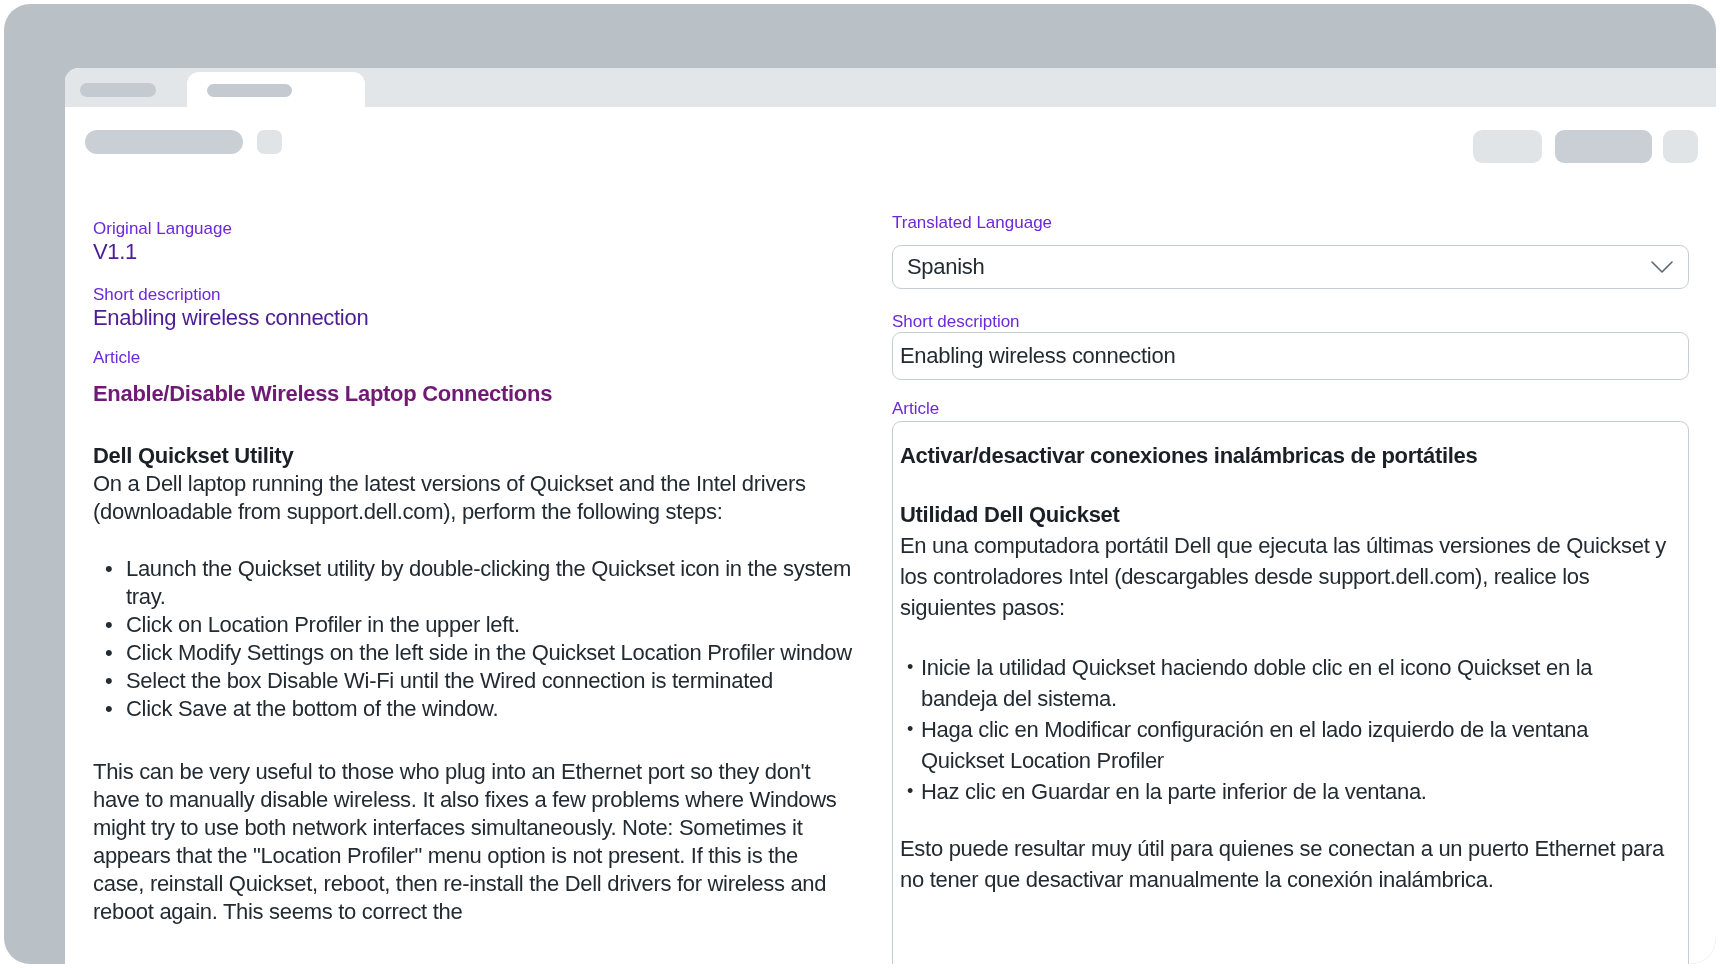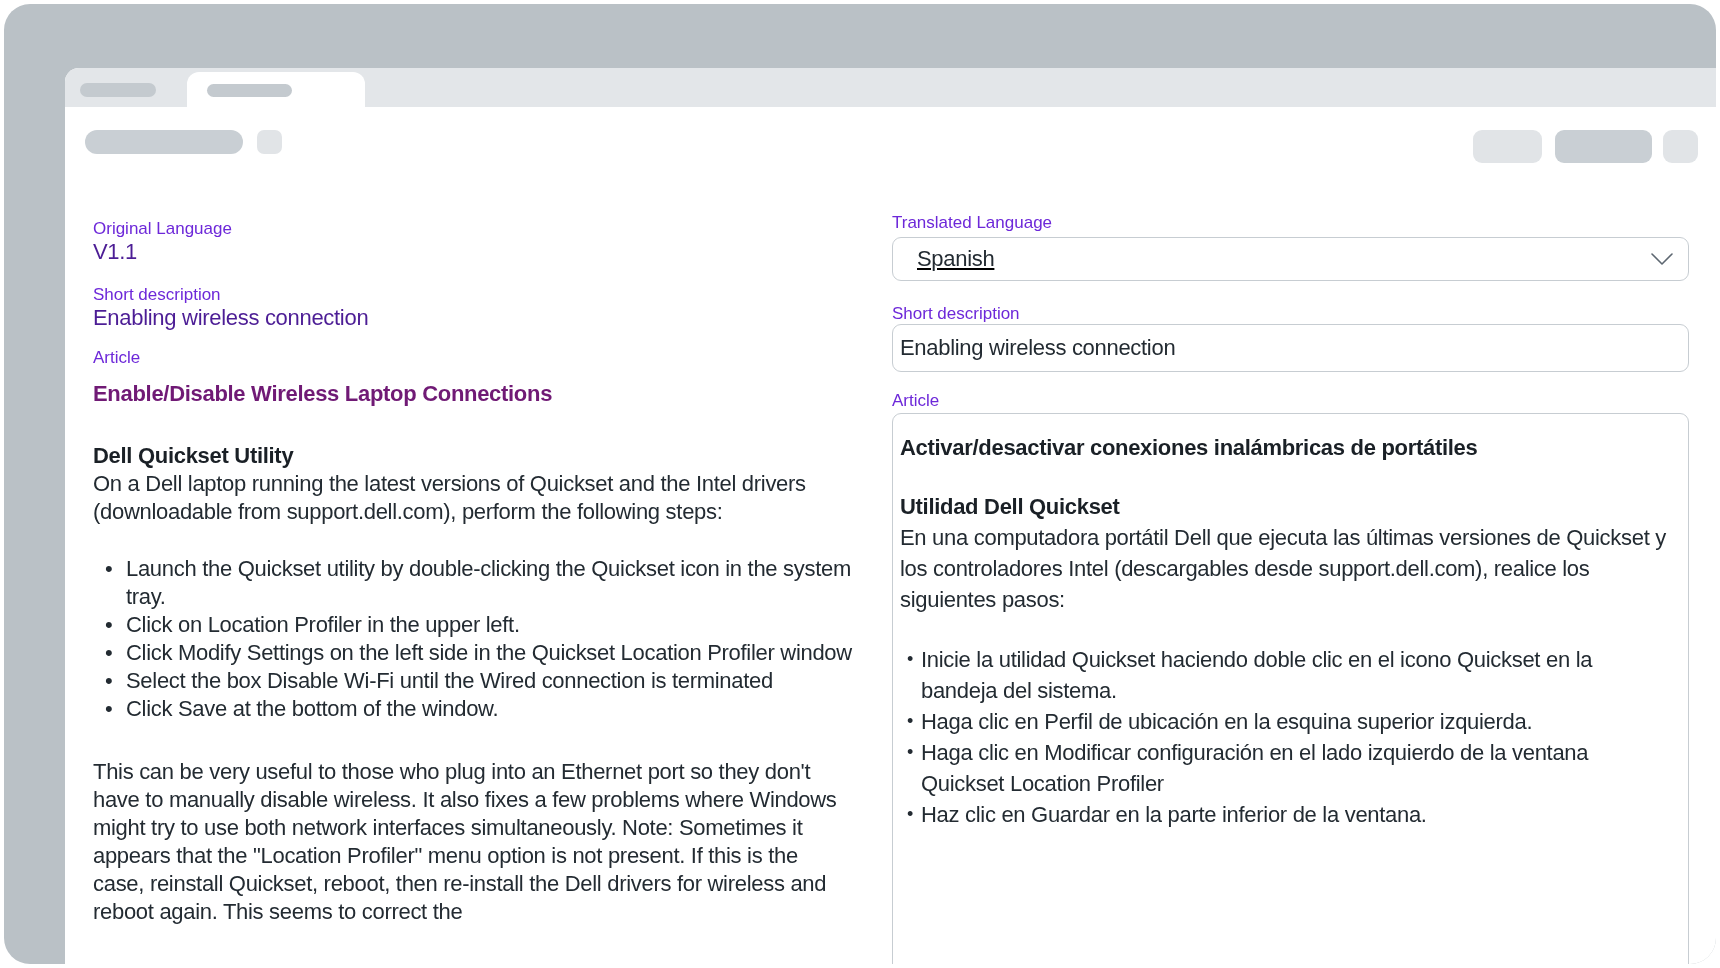--- a/index.html
+++ b/index.html
@@ -41,23 +41,23 @@
   .article-body .hd { font-weight:700; color:#1a2026; }
   .art-title { margin-top:12px; font-size:22px; line-height:28px; font-weight:700;
                color:#701a75; letter-spacing:-0.3px; }
   .blk2 { margin-top:34px; }
   ul.plain { list-style:none; margin-top:29px; }
   ul.plain li { position:relative; padding-left:33px; }
   ul.plain li::before { content:"•"; position:absolute; left:12px; top:0; }
   .outro { margin-top:35px; }
 
   
-  .select-box { position:relative; margin-top:4px; height:44px; background:#fff;
+  .select-box { position:relative; margin-top:12px; height:44px; background:#fff;
                 border:1px solid #c7cdd2; border-radius:9px; cursor:pointer;
-                display:flex; align-items:center; padding:0 40px 0 24px;text-decoration:underline; }
+                display:flex; align-items:center; padding:0 40px 0 14px; }
   .select-box .val { font-size:22px; color:#232b32; letter-spacing:-0.3px; }
   .chev { position:absolute; right:14px; top:50%; margin-top:-7px; }
 
   .text-input { display:block; width:100%; margin-top:0; height:48px; background:#fff;
                 border:1px solid #c7cdd2; border-radius:9px; padding:0 7px;
                 font-family:"Liberation Sans", sans-serif; font-size:22px;
                 color:#232b32; letter-spacing:-0.3px; }
 
   .lbl-2 { margin-top:22px; }
   .lbl-3 { margin-top:18px; }
@@ -136,22 +136,22 @@
       <div class="field-label lbl-3">Article</div>
       <div class="art-box">
         <div class="article-body">
           <p class="hd">Activar/desactivar conexiones inalámbricas de portátiles</p>
           <p class="blk2">
             <span class="hd">Utilidad Dell Quickset</span><br>
             <span>En una computadora portátil Dell que ejecuta las últimas versiones de Quickset y los controladores Intel (descargables desde support.dell.com), realice los siguientes pasos:</span>
           </p>
           <ul class="plain">
             <li>Inicie la utilidad Quickset haciendo doble clic en el icono Quickset en la bandeja del sistema.</li>
-            <li>Haga clic en Perfil de ubicación en la esquina superior izquierda.</li>
             <li>Haga clic en Modificar configuración en el lado izquierdo de la ventana Quickset Location Profiler</li>
             <li>Haz clic en Guardar en la parte inferior de la ventana.</li>
           </ul>
+          <p class="outro">Esto puede resultar muy útil para quienes se conectan a un puerto Ethernet para no tener que desactivar manualmente la conexión inalámbrica.</p>
         </div>
       </div>
     </div>
 
   </div>
 </div>
 
 </body></html>

